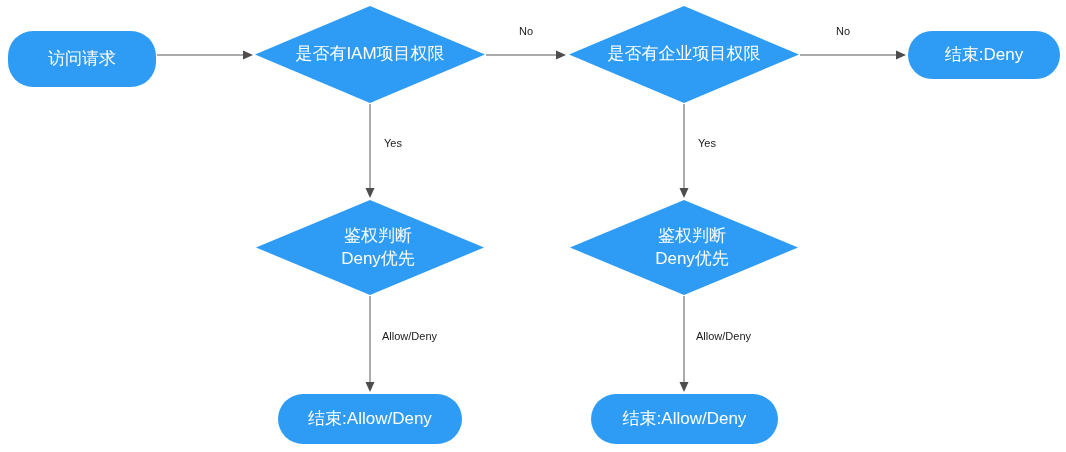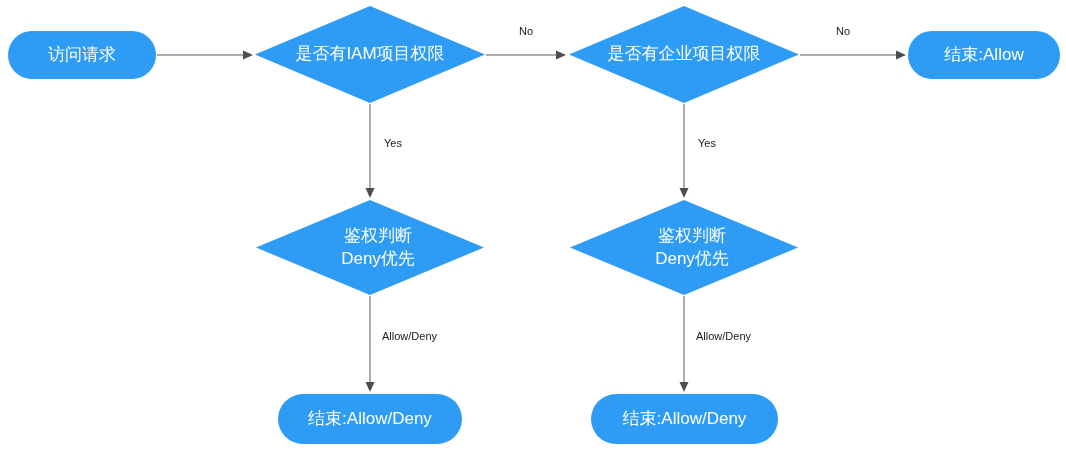--- a/index.html
+++ b/index.html
@@ -74,34 +74,34 @@
     <line class="edge" x1="684" y1="104" x2="684" y2="188"></line>
     <path class="head" d="M679.5 188 L684 198 L688.5 188 Z"></path>
 
     <line class="edge" x1="370" y1="296" x2="370" y2="382"></line>
     <path class="head" d="M365.5 382 L370 392 L374.5 382 Z"></path>
 
     <line class="edge" x1="684" y1="296" x2="684" y2="382"></line>
     <path class="head" d="M679.5 382 L684 392 L688.5 382 Z"></path>
   </svg>
 
-  <div class="node pill" style="left:8px; top:31px; width:148px; height:48px;">
+  <div class="node pill" style="left:8px; top:31px; width:148px; height:56px;">
     <span>访问请求</span>
   </div>
 
   <div class="node diamond" style="left:255px; top:6px; width:230px; height:97px;">
     <span>是否有IAM项目权限</span>
   </div>
 
   <div class="node diamond" style="left:569px; top:6px; width:230px; height:97px;">
     <span>是否有企业项目权限</span>
   </div>
 
   <div class="node pill" style="left:908px; top:31px; width:152px; height:48px;">
-    <span>结束:Allow</span>
+    <span>结束:Deny</span>
   </div>
 
   <div class="node diamond" style="left:256px; top:200px; width:228px; height:95px;">
     <div class="twoline">
       <span>鉴权判断</span>
       <span>Deny优先</span>
     </div>
   </div>
 
   <div class="node diamond" style="left:570px; top:200px; width:228px; height:95px;">

